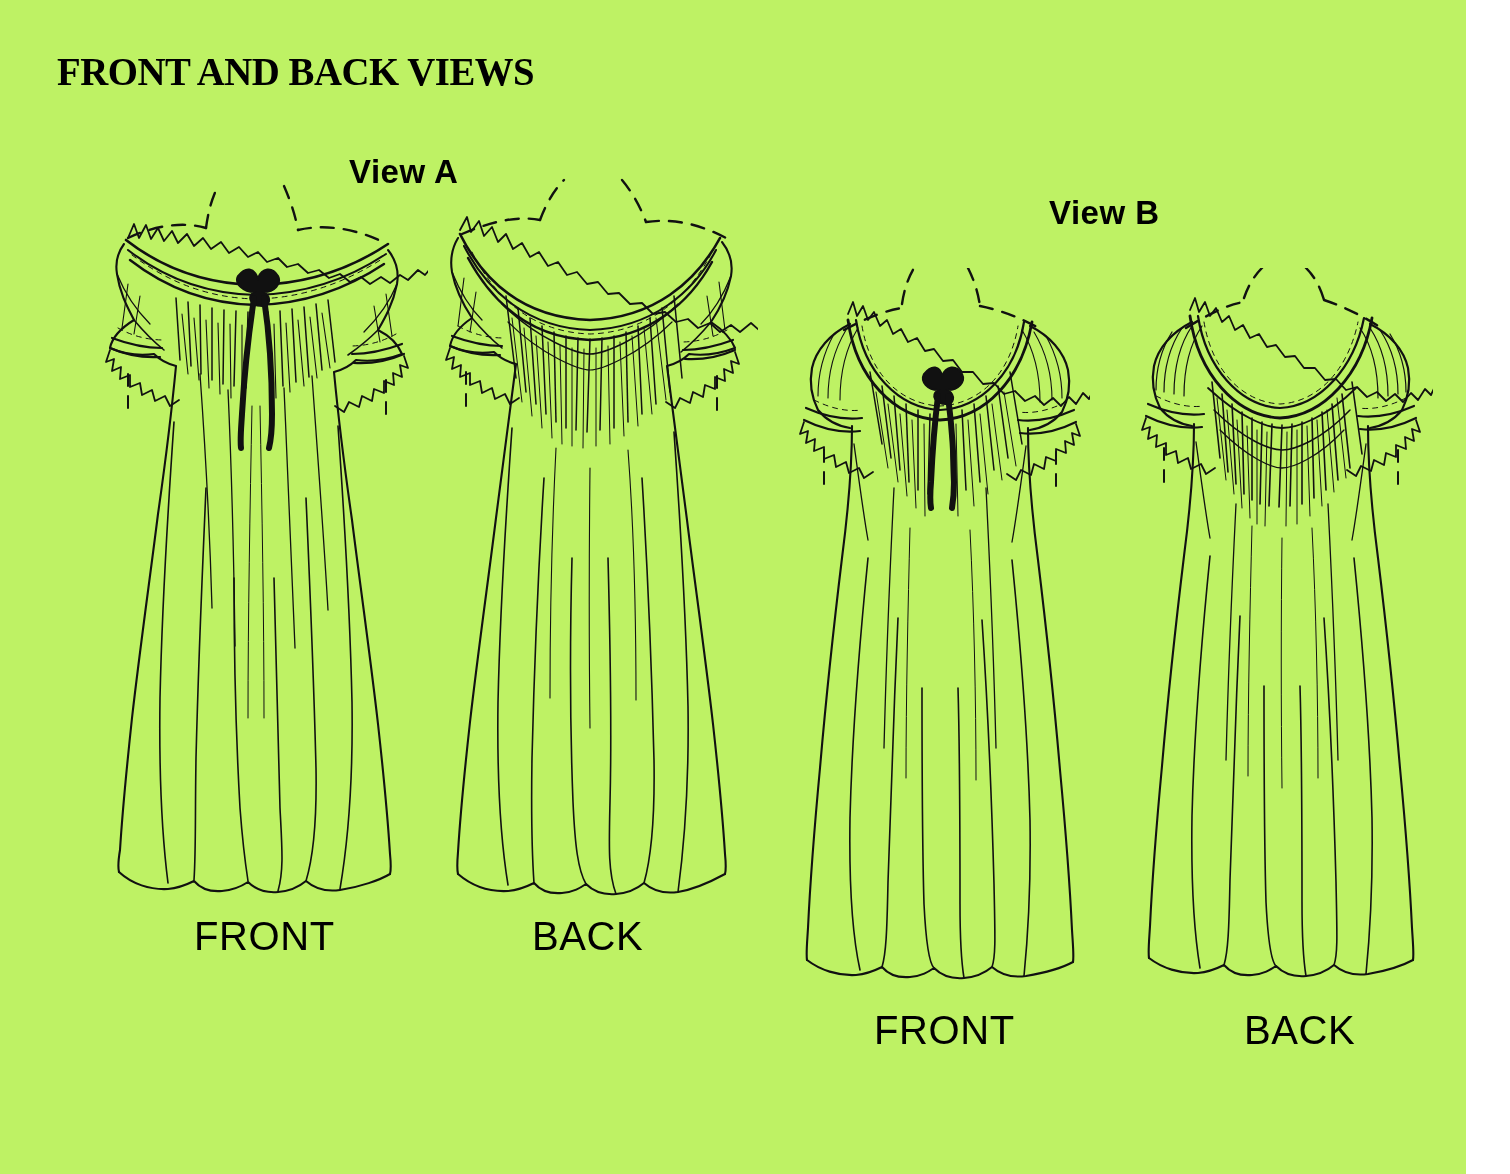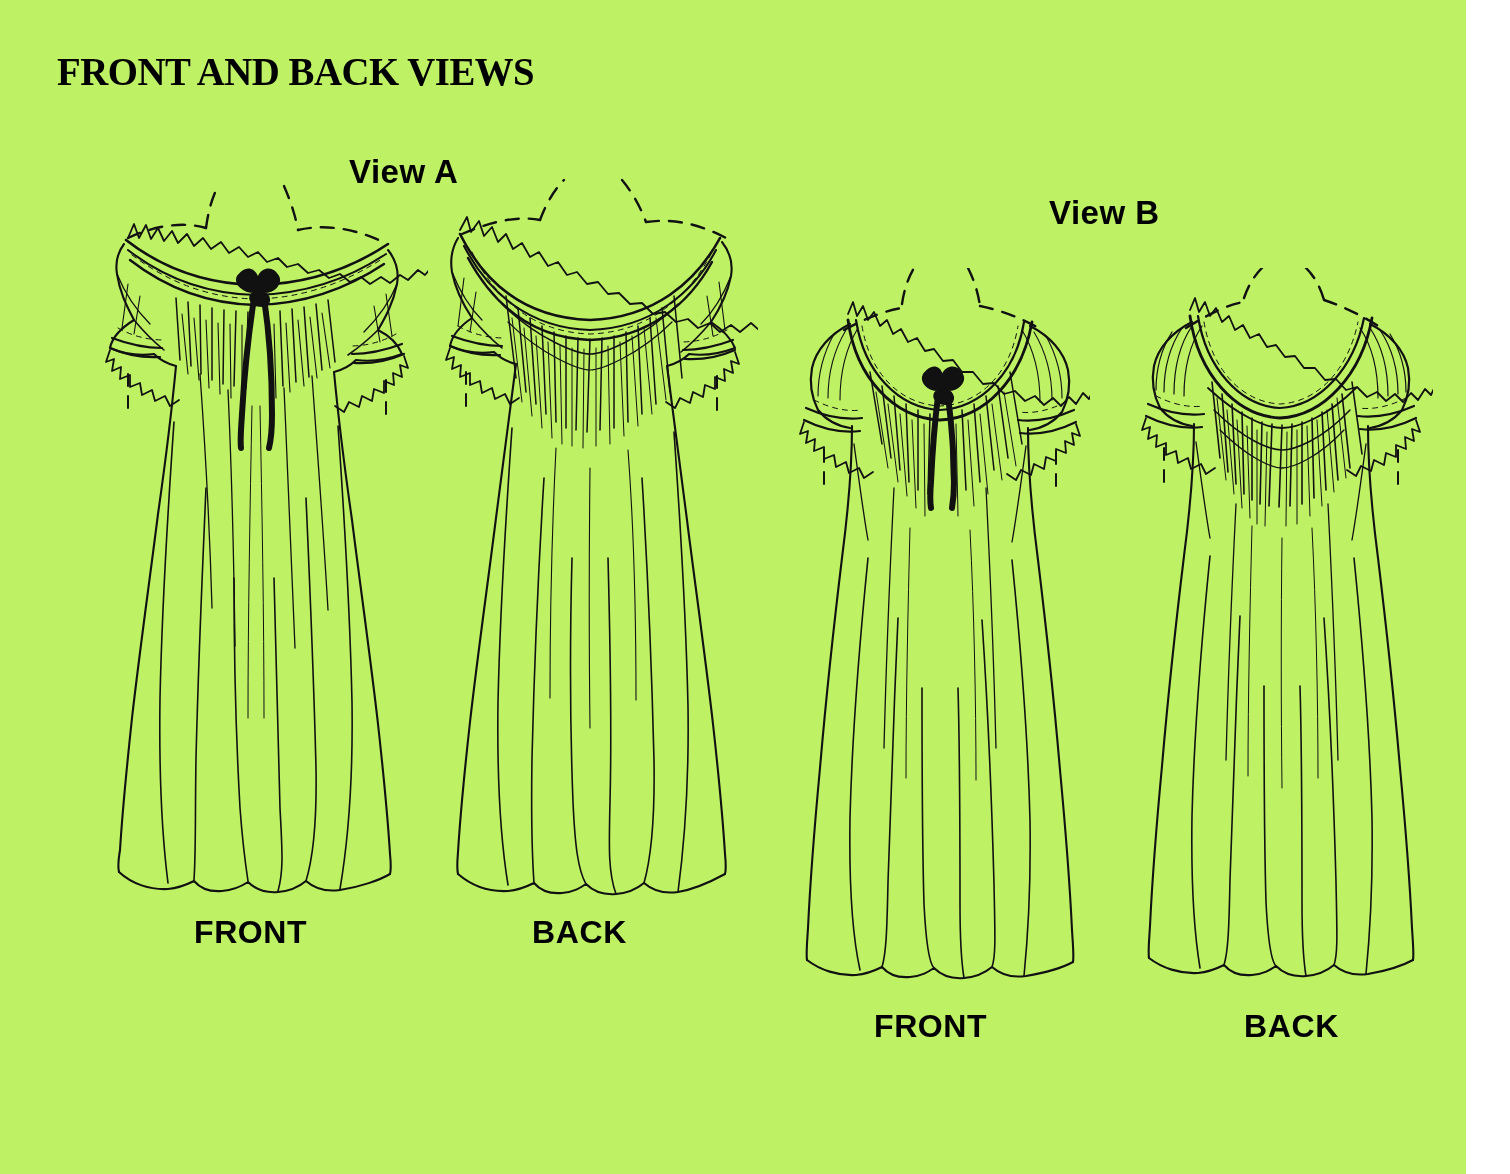--- a/index.html
+++ b/index.html
@@ -34,22 +34,22 @@
     font-family: "Liberation Sans", sans-serif;
     font-weight: bold;
     font-size: 33px;
     letter-spacing: 0.5px;
     color: #000000;
     white-space: nowrap;
   }
   .fb-label {
     position: absolute;
     font-family: "Liberation Sans", sans-serif;
-    font-weight: bold;
-    font-size: 32px;
+    font-weight: normal;
+    font-size: 40px;
     letter-spacing: 0.6px;
     color: #000000;
     white-space: nowrap;
   }
   #lbl-view-a { left: 349px; top: 137px; margin-top: 16px; }
   #lbl-view-b { left: 1049px; top: 194px; }
   #lbl-a-front { left: 194px; top: 914px; }
   #lbl-a-back  { left: 532px; top: 914px; }
   #lbl-b-front { left: 874px; top: 1008px; }
   #lbl-b-back  { left: 1244px; top: 1008px; }

